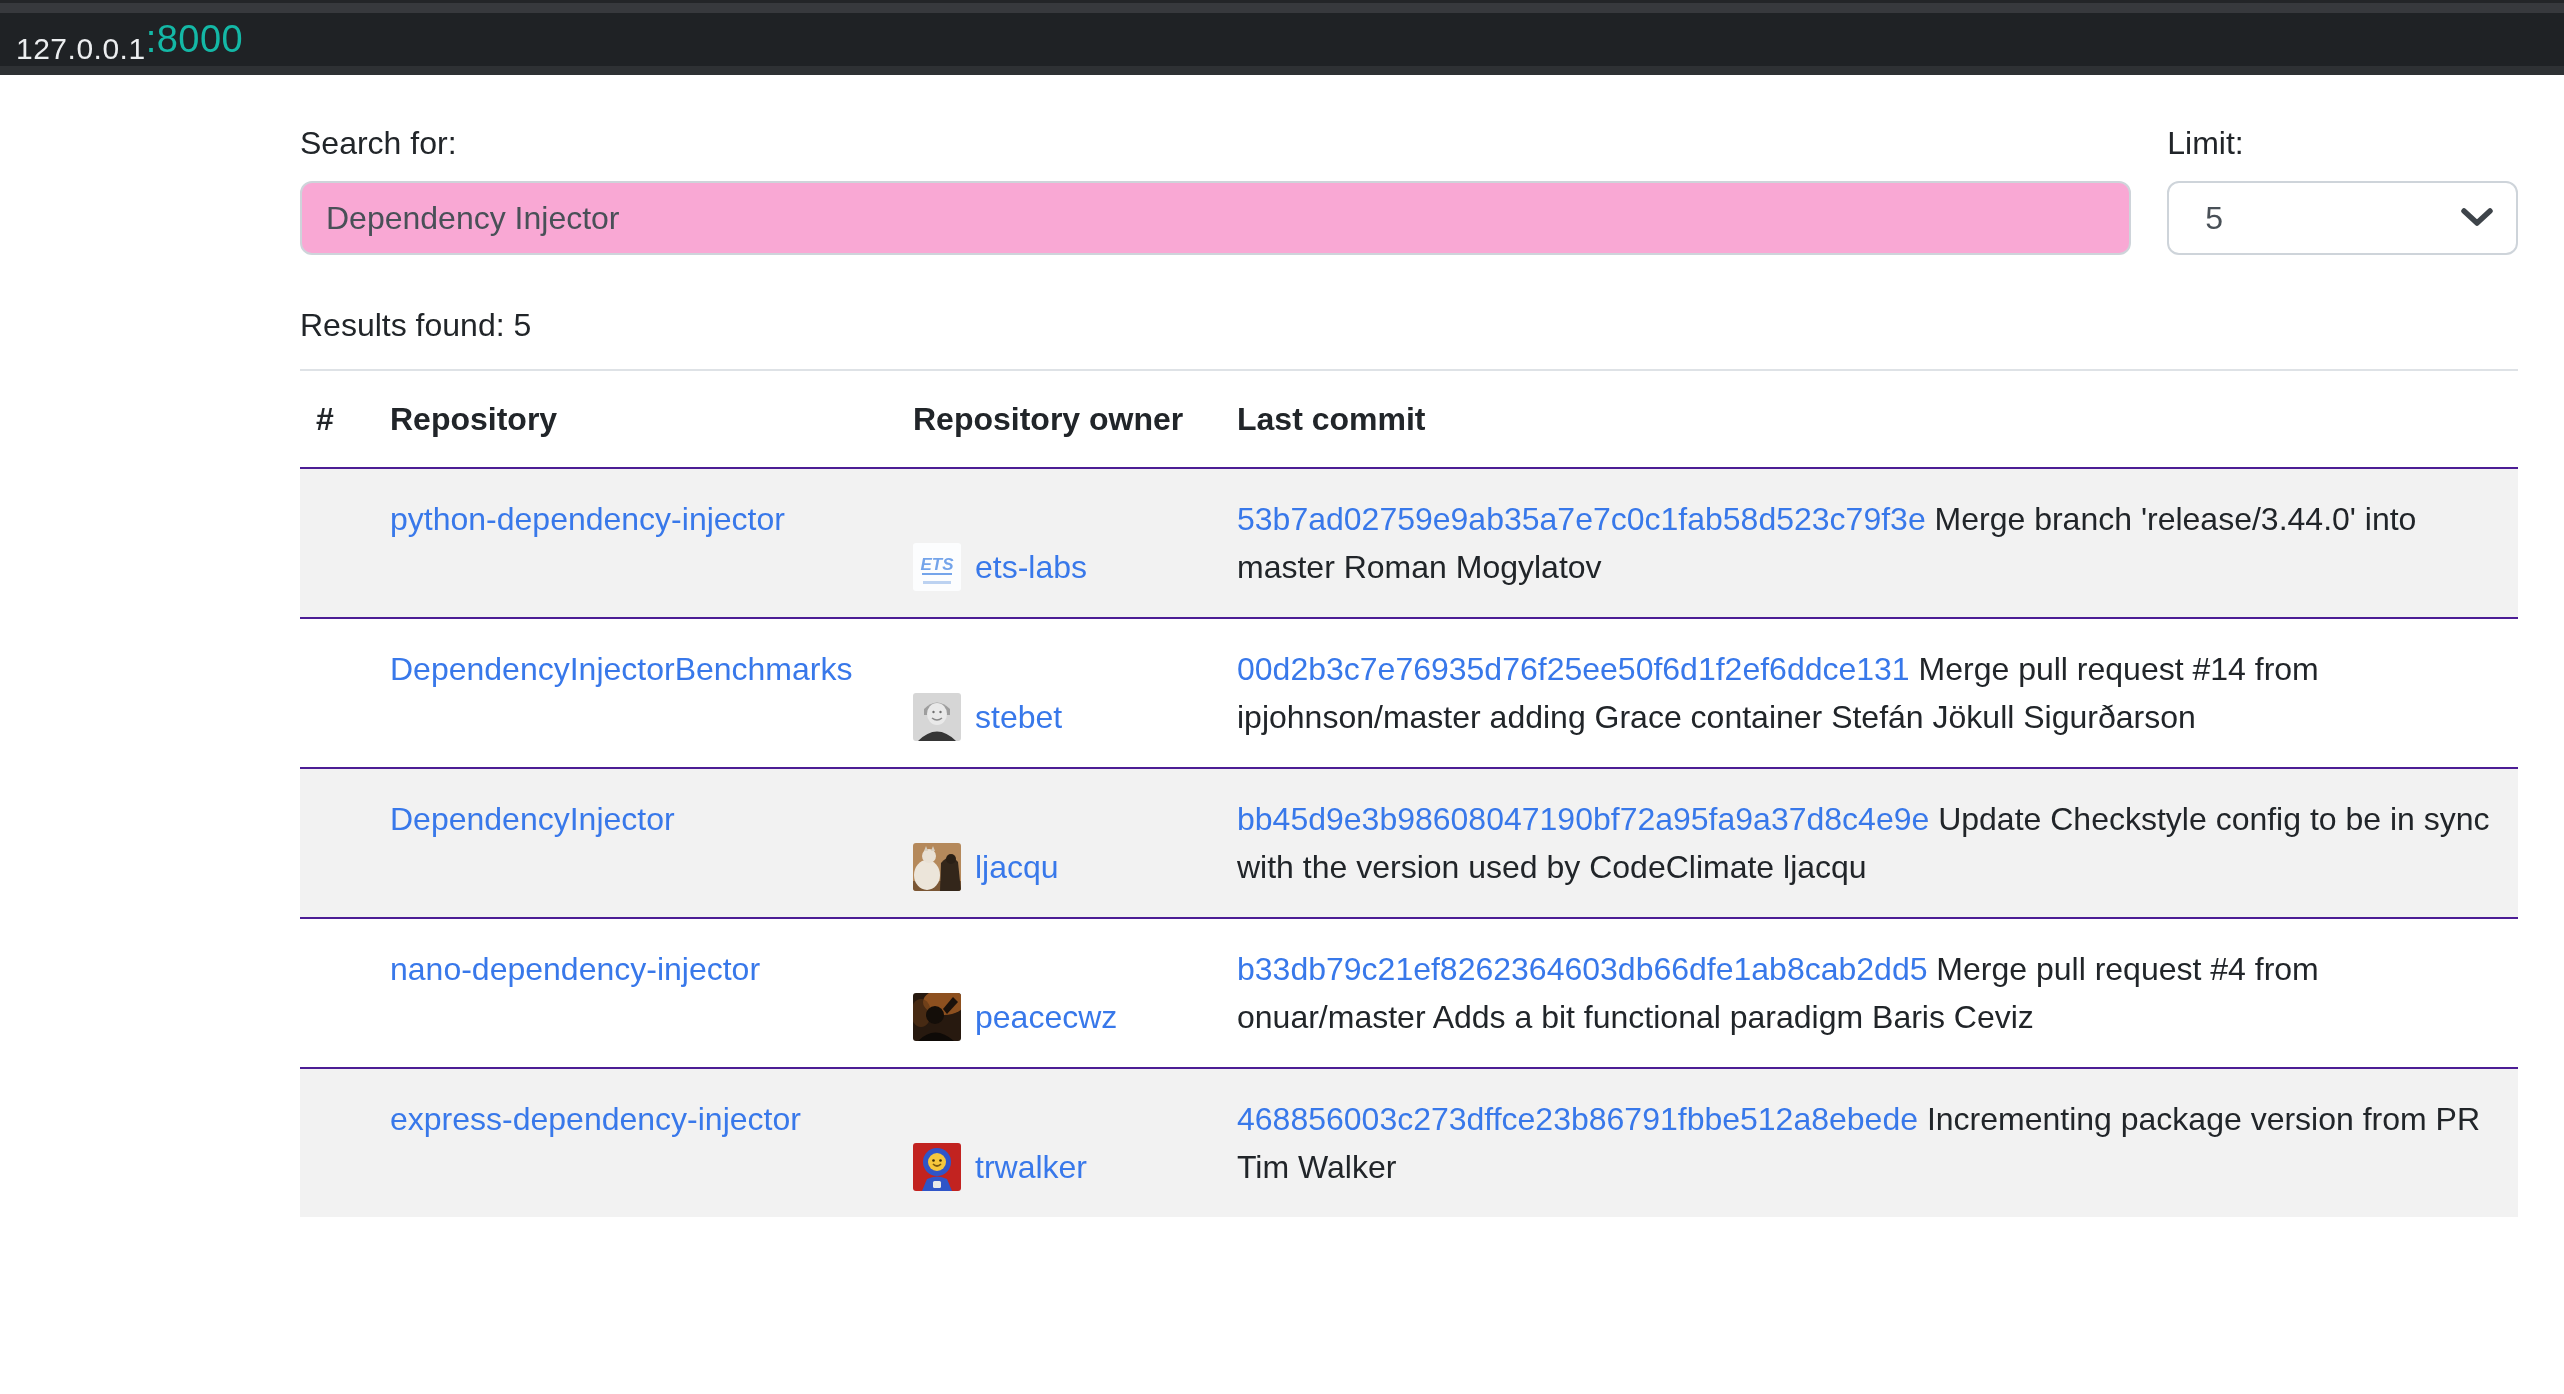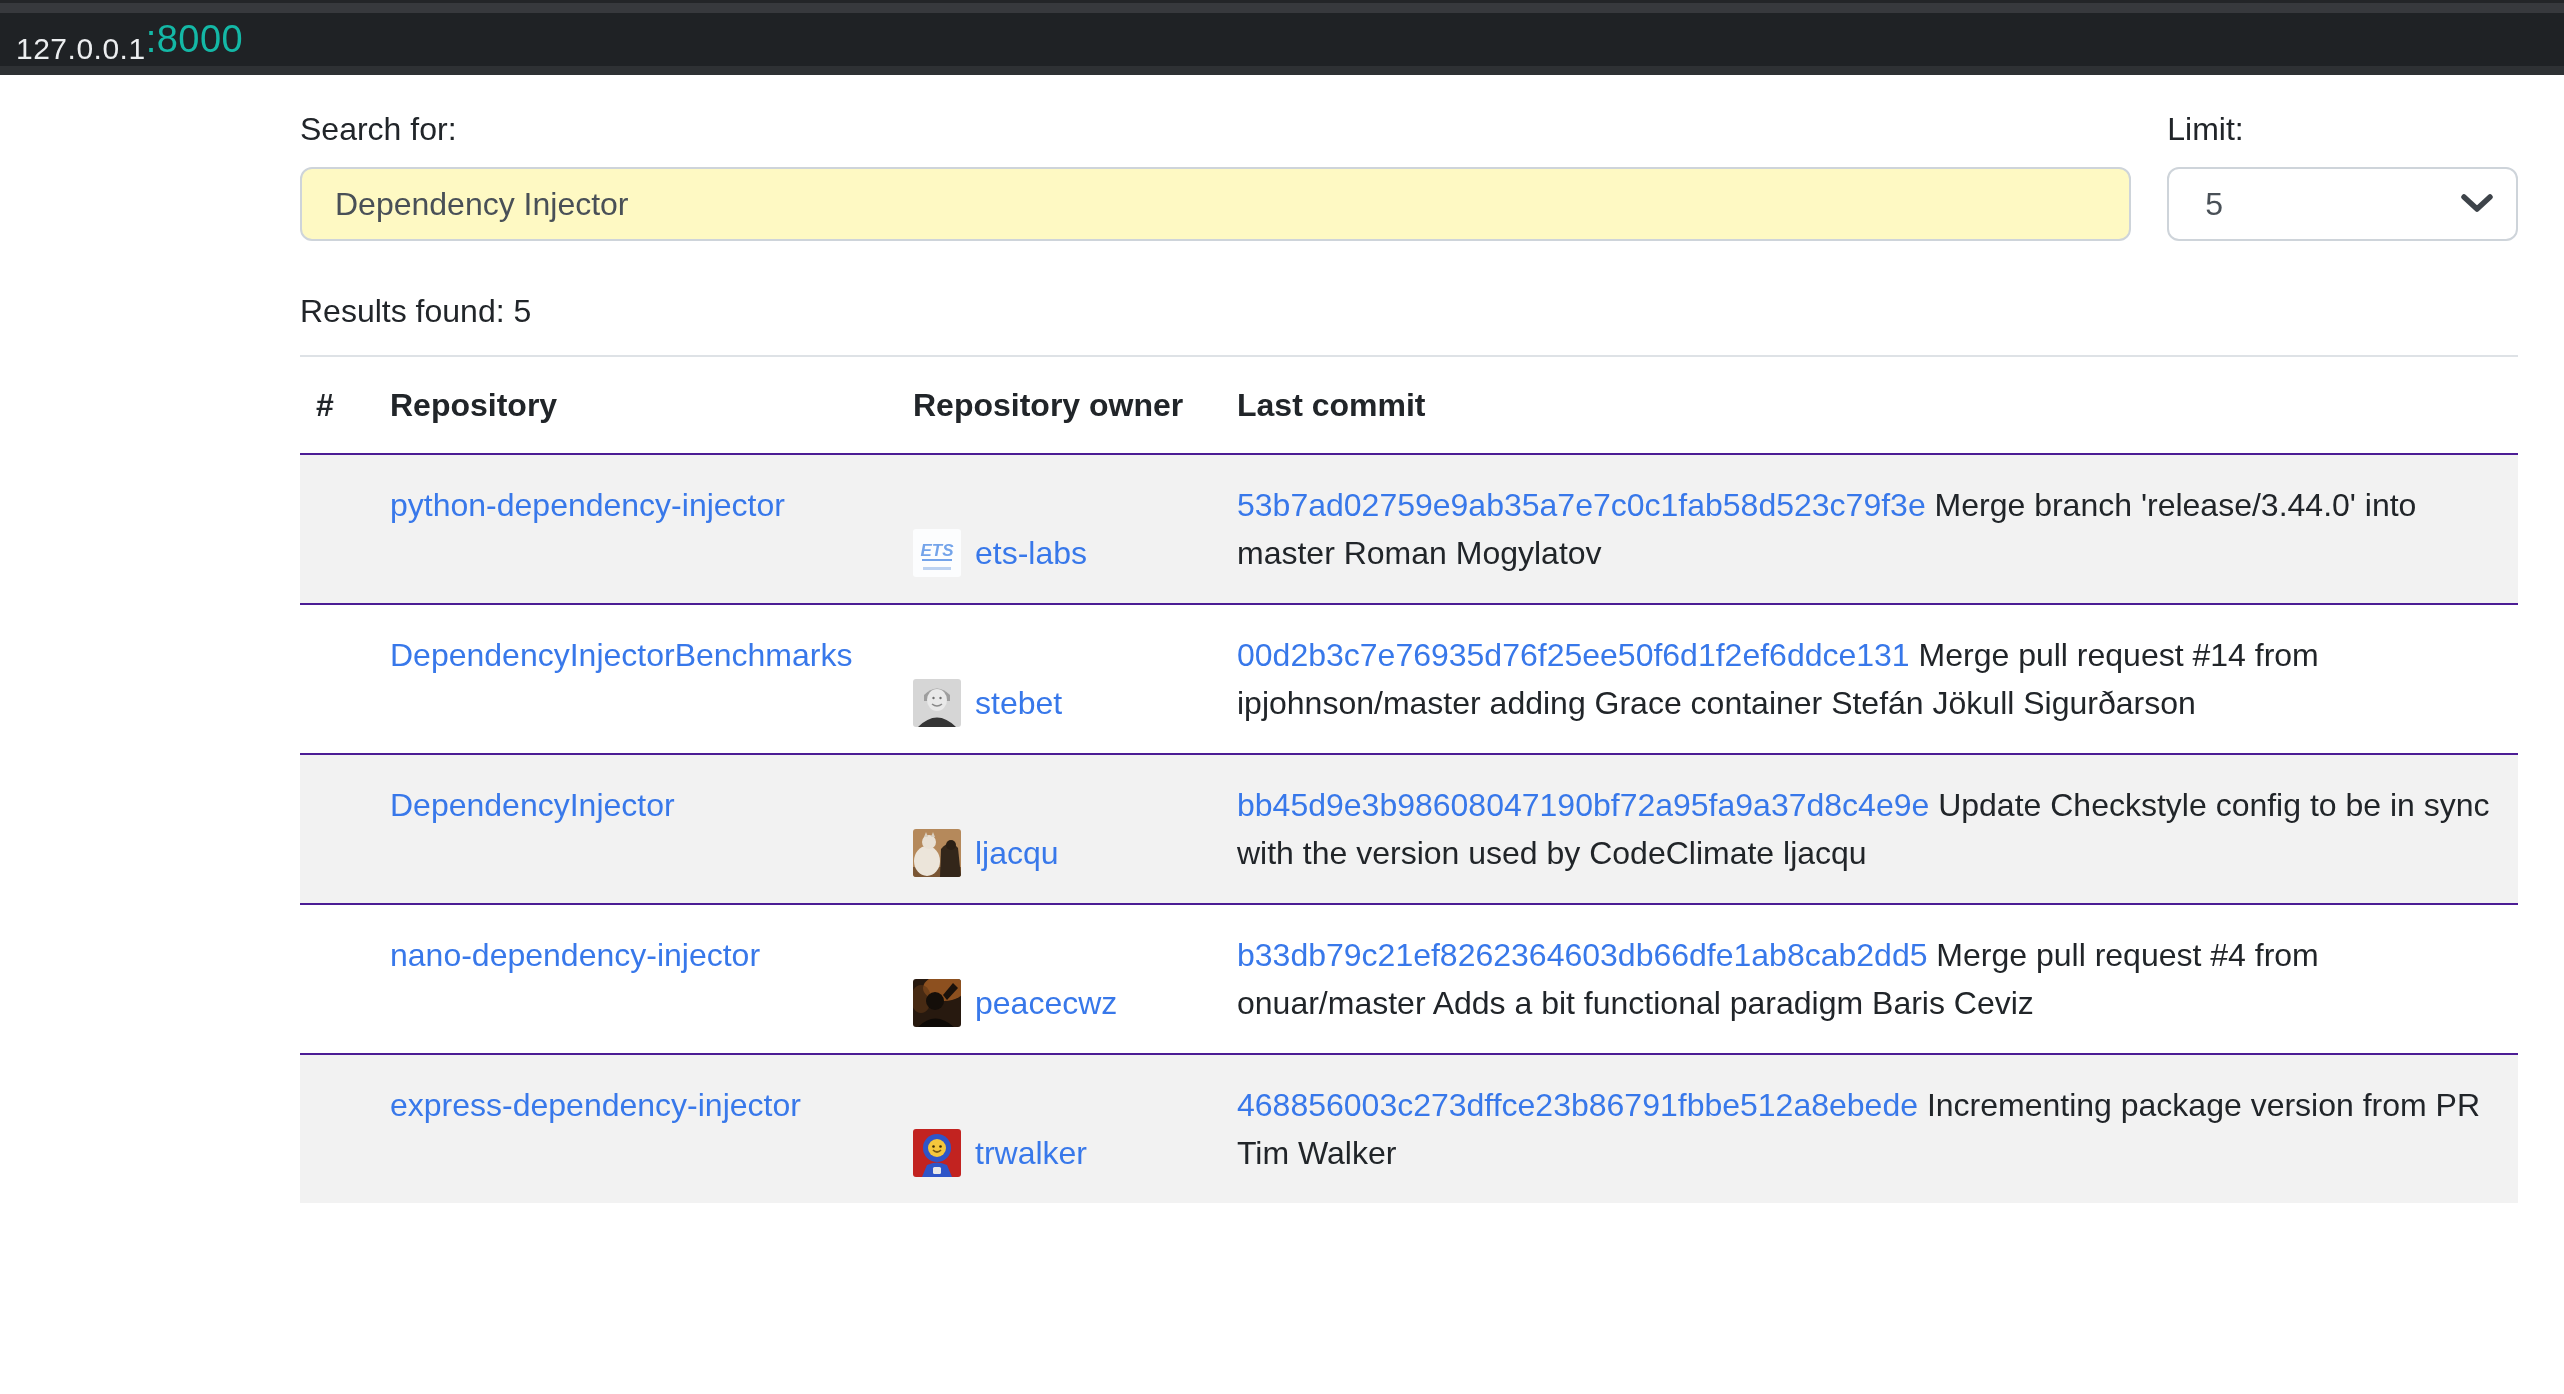--- a/index.html
+++ b/index.html
@@ -34,44 +34,44 @@
   }
   h1.page-title {
     margin: 18px 0 0 0;
     font-size: 80px;
     line-height: 96px;
     font-weight: 700;
     letter-spacing: -1px;
     color: #24292e;
   }
   .search-row {
-    margin-top: 32px;
+    margin-top: 46px;
     display: flex;
     gap: 36px;
   }
   .col-search { width: 1843px; }
   .col-limit  { width: 353px; }
   .field-label {
     display: block;
     font-size: 32px;
     line-height: 44px;
     margin: 0 0 16px 0;
     color: #212529;
   }
   .text-input {
     box-sizing: border-box;
     width: 100%;
     height: 74px;
     border: 2px solid #ced4da;
     border-radius: 12px;
-    padding: 0 33px;
+    padding: 0 24px;
     font-family: inherit;
     font-size: 32px;
     color: #495057;
-    background: #fef9c3;
+    background: #f9a8d4;
     outline: none;
   }
   .select-wrap { position: relative; width: 100%; }
   .limit-select {
     box-sizing: border-box;
     appearance: none;
     -webkit-appearance: none;
     -moz-appearance: none;
     width: 100%;
     height: 74px;

